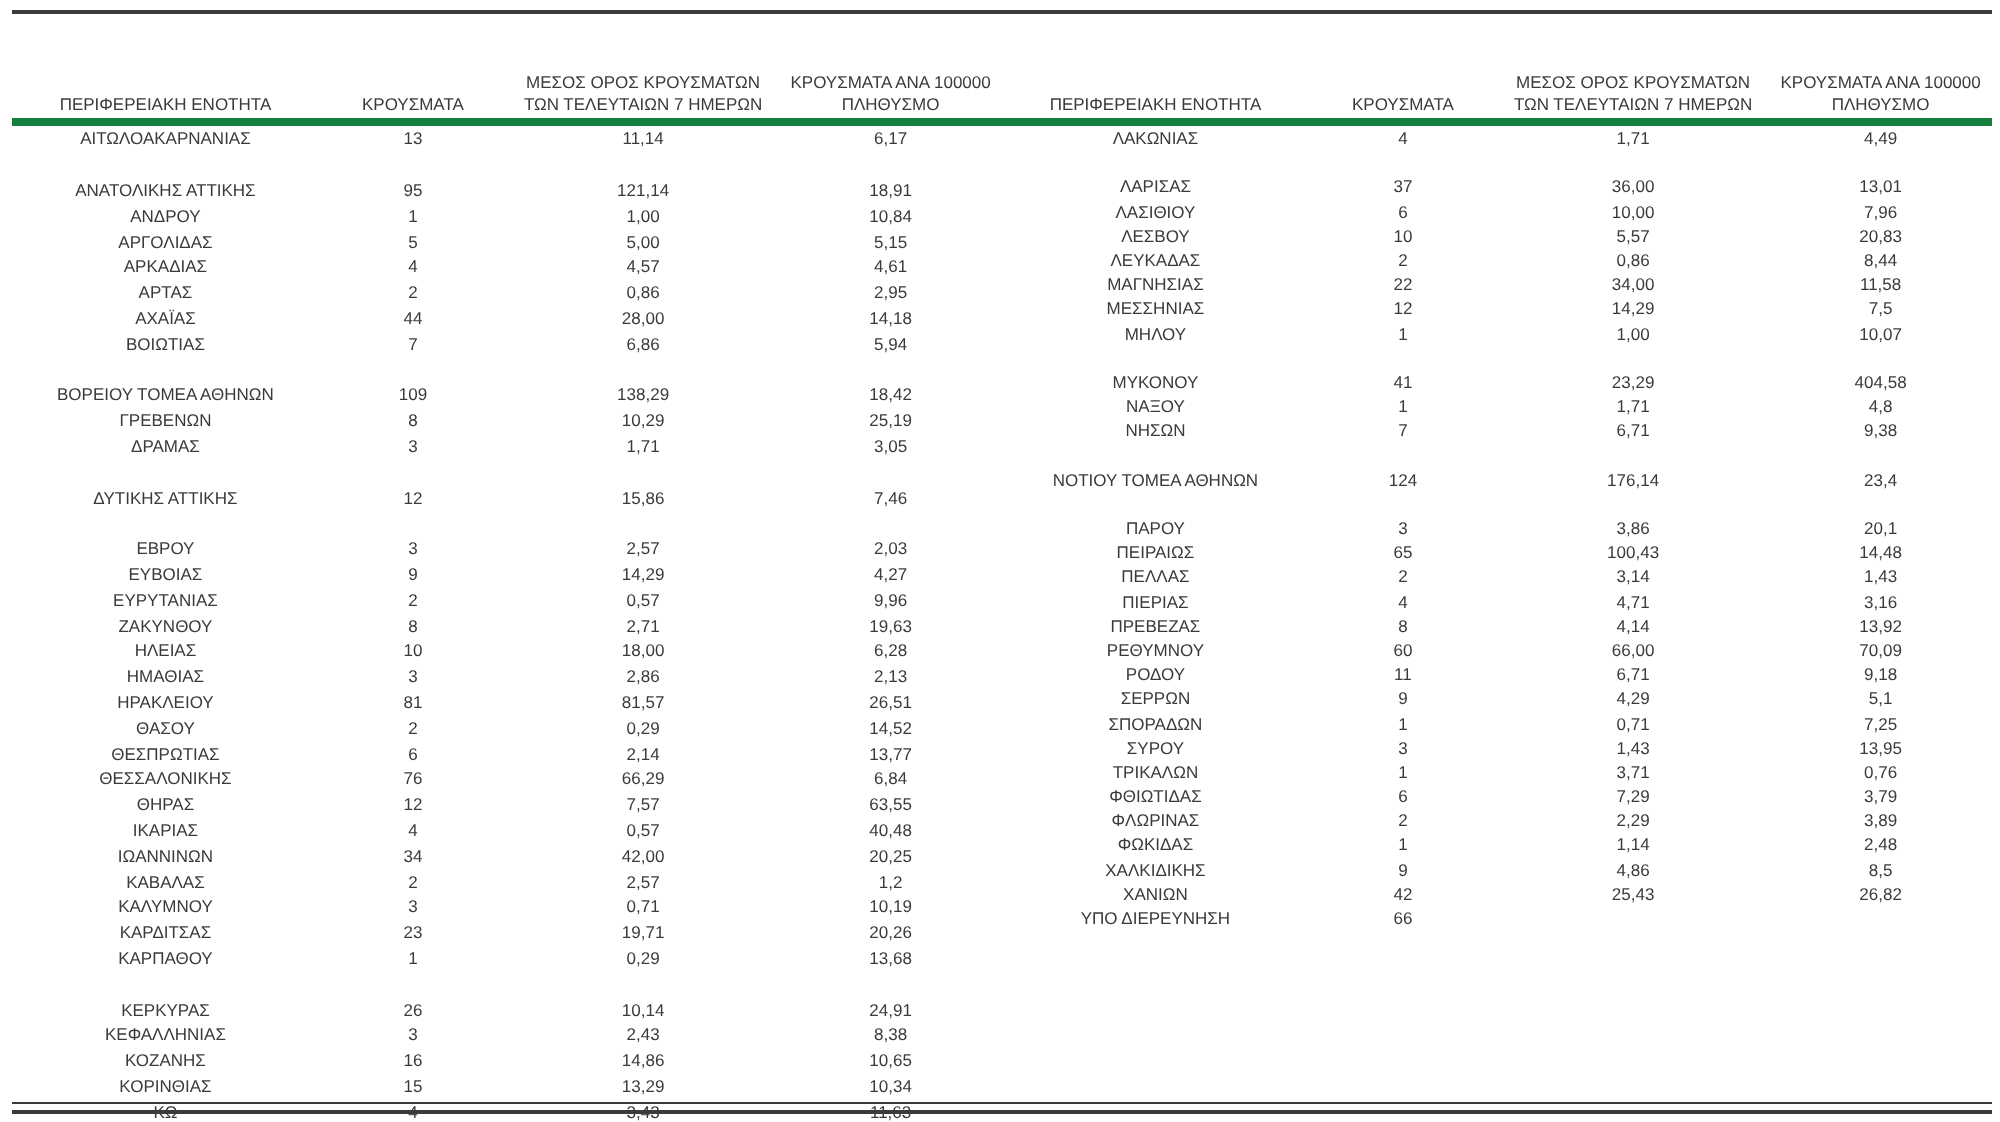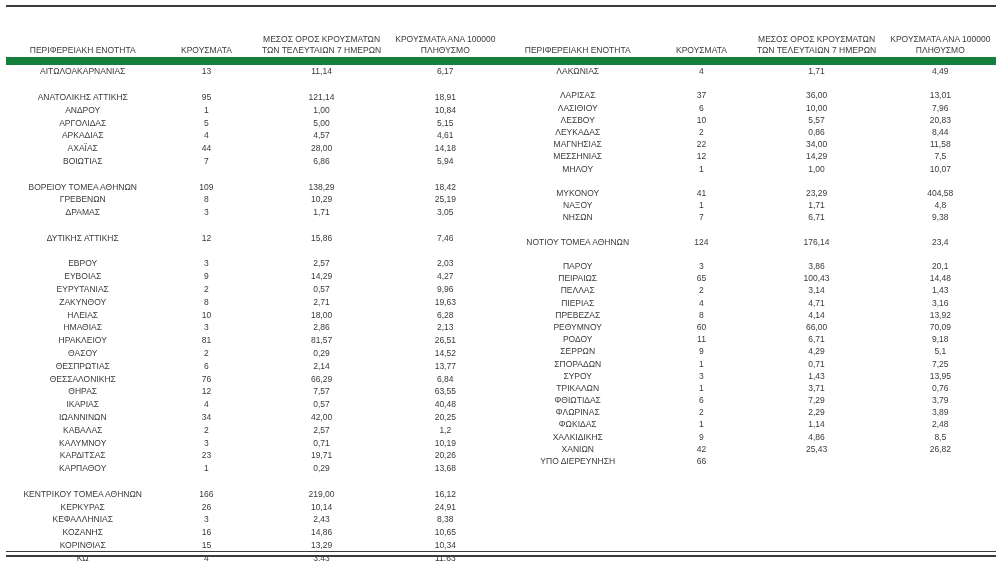--- a/index.html
+++ b/index.html
@@ -41,21 +41,21 @@
   table.region-table col.c-per100k { width: 22.5%; }
   table.region-table thead th {
     font-weight: normal;
     font-size: 8.5px;
     line-height: 10.5px;
     vertical-align: bottom;
     text-align: center;
     height: 54px;
     padding: 0 2px 2px 2px;
     box-sizing: border-box;
-    border-bottom: 8px solid #15803d;
+    border-bottom: 4px solid #15803d;
     white-space: nowrap;
     overflow: visible;
   }
   table.region-table tbody td {
     font-size: 8.5px;
     height: 12.19px;
     line-height: 12.19px;
     padding: 0 2px;
     text-align: center;
     vertical-align: middle;
@@ -136,20 +136,26 @@
             <td>5,00</td>
             <td>5,15</td>
           </tr>
           <tr>
             <td>ΑΡΚΑΔΙΑΣ</td>
             <td>4</td>
             <td>4,57</td>
             <td>4,61</td>
           </tr>
           <tr>
+            <td>ΑΡΤΑΣ</td>
+            <td>2</td>
+            <td>0,86</td>
+            <td>2,95</td>
+          </tr>
+          <tr>
             <td>ΑΧΑΪΑΣ</td>
             <td>44</td>
             <td>28,00</td>
             <td>14,18</td>
           </tr>
           <tr>
             <td>ΒΟΙΩΤΙΑΣ</td>
             <td>7</td>
             <td>6,86</td>
             <td>5,94</td>
@@ -296,26 +302,20 @@
             <td>ΚΑΡΠΑΘΟΥ</td>
             <td>1</td>
             <td>0,29</td>
             <td>13,68</td>
           </tr>
           <tr>
             <td></td>
             <td></td>
             <td></td>
             <td></td>
-          </tr>
-          <tr>
-            <td>ΚΕΝΤΡΙΚΟΥ ΤΟΜΕΑ ΑΘΗΝΩΝ</td>
-            <td>166</td>
-            <td>219,00</td>
-            <td>16,12</td>
           </tr>
           <tr>
             <td>ΚΕΡΚΥΡΑΣ</td>
             <td>26</td>
             <td>10,14</td>
             <td>24,91</td>
           </tr>
           <tr>
             <td>ΚΕΦΑΛΛΗΝΙΑΣ</td>
             <td>3</td>

